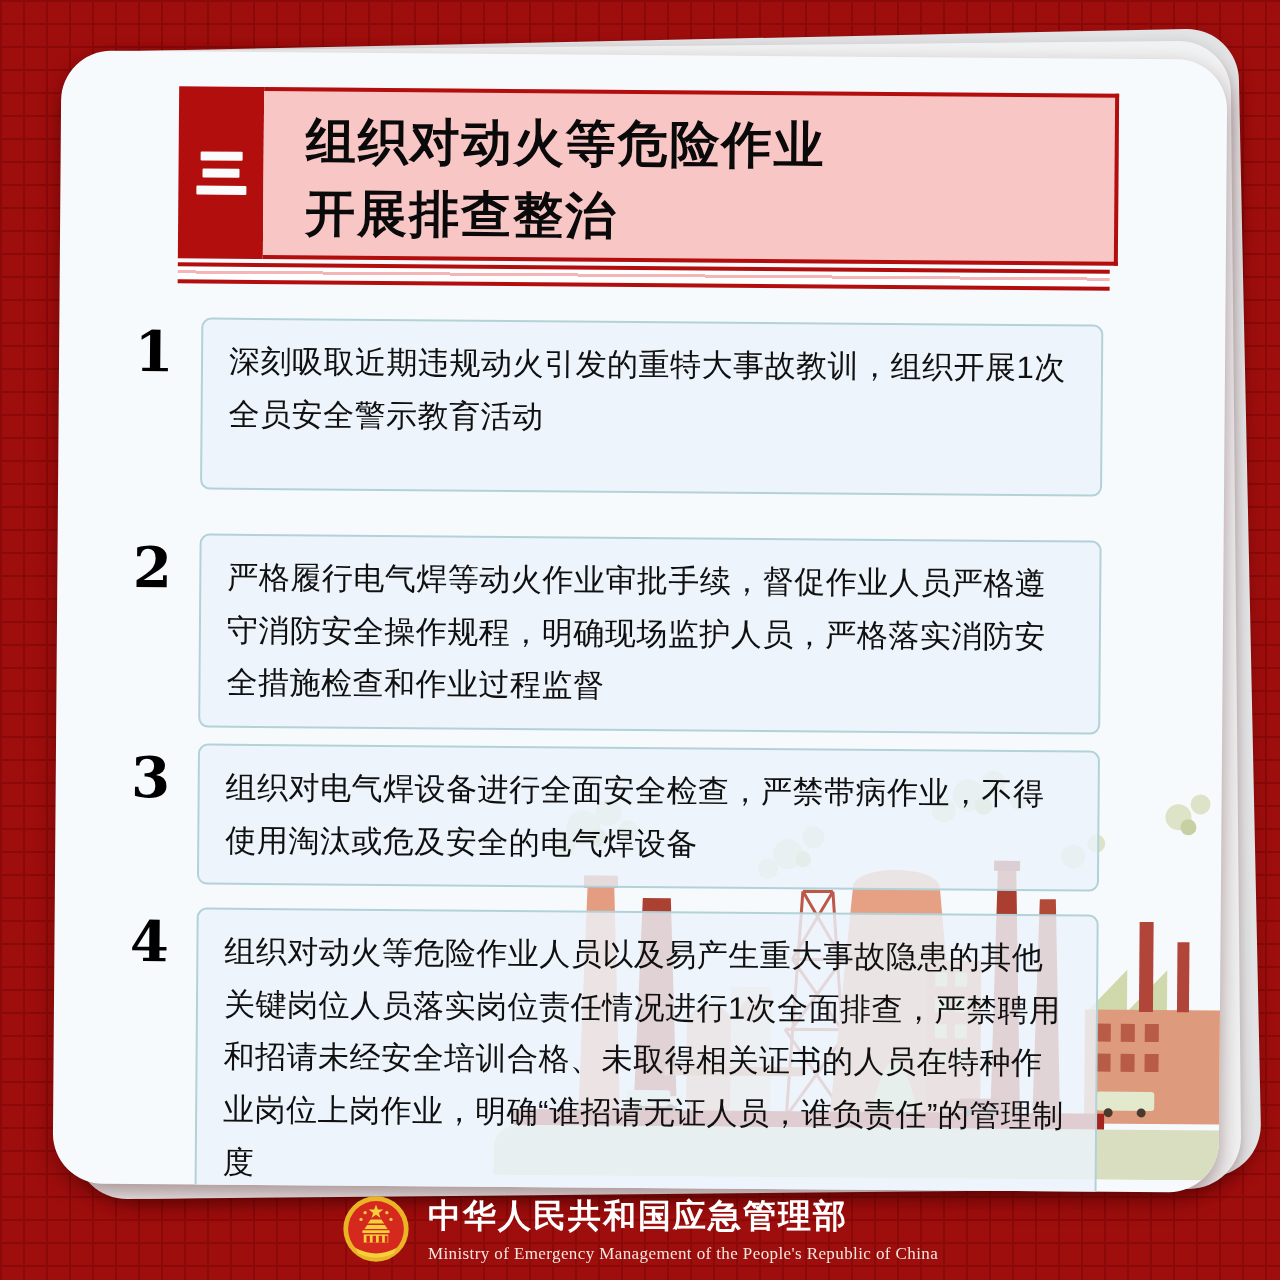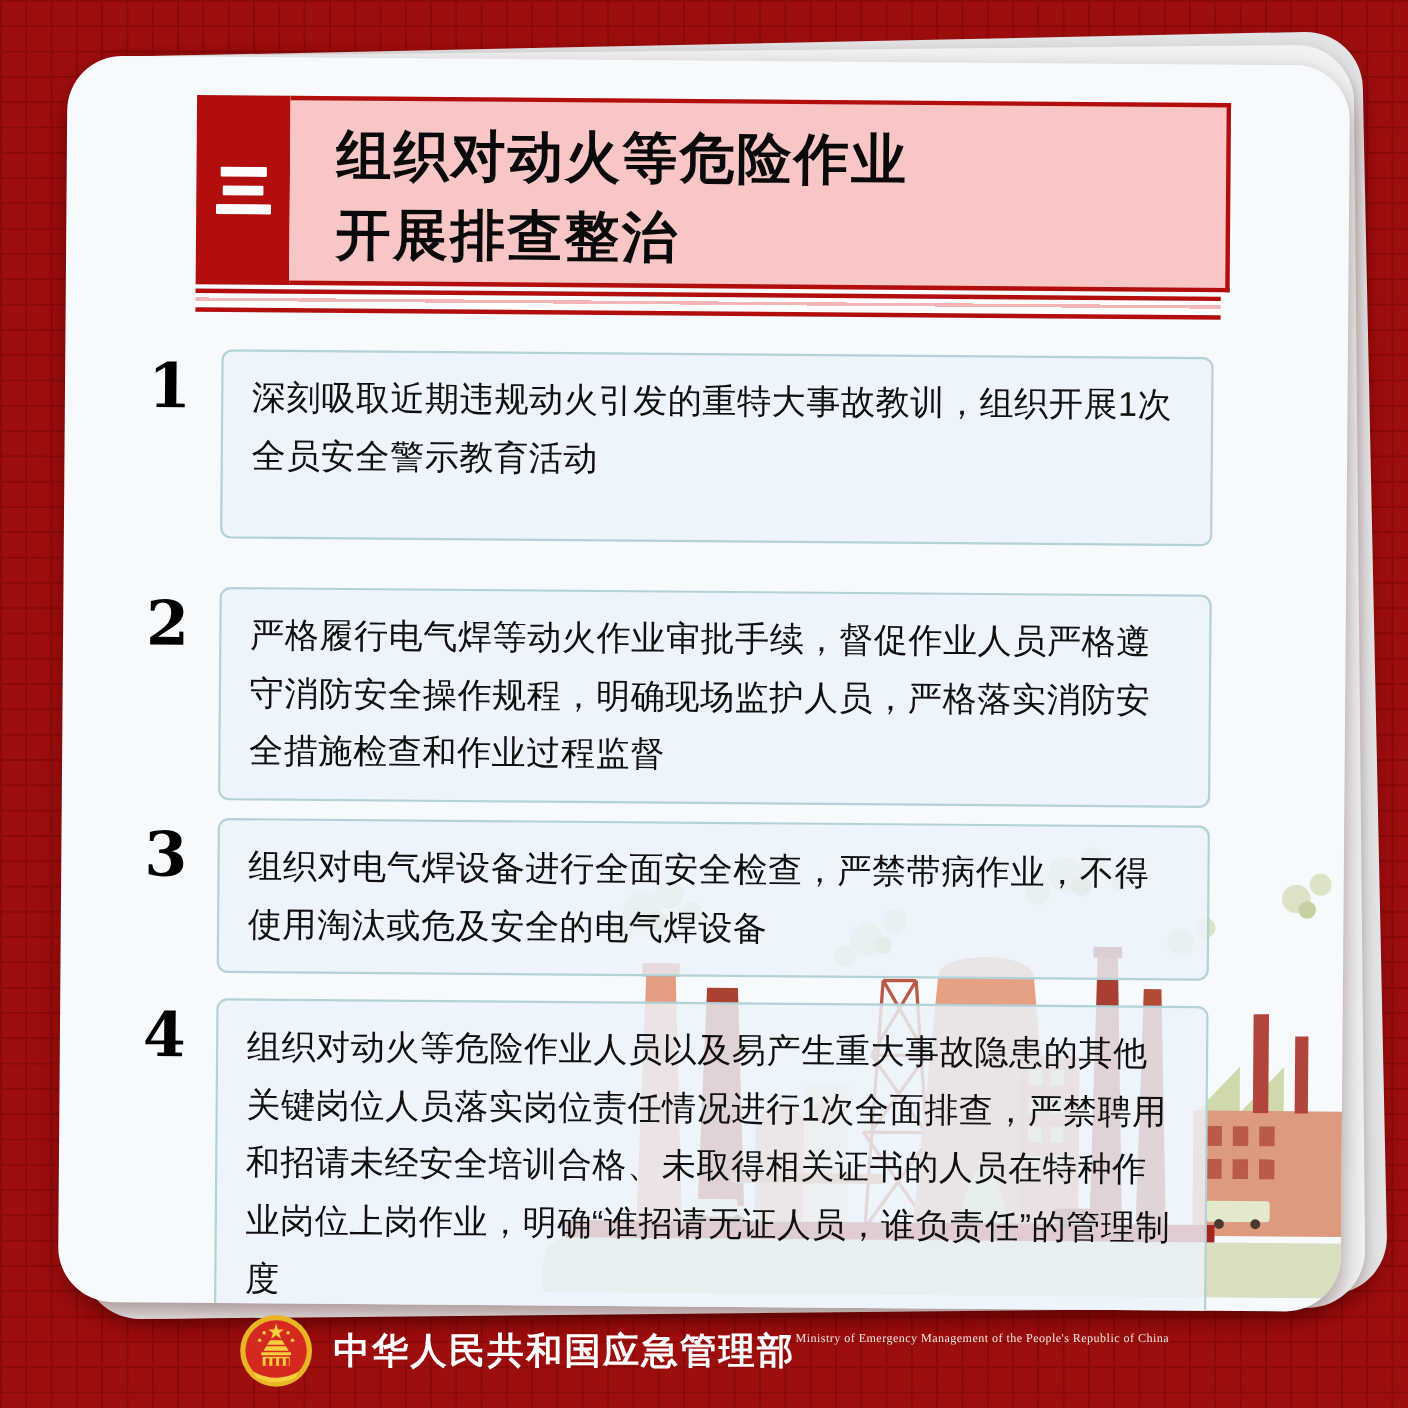--- a/index.html
+++ b/index.html
@@ -43,23 +43,23 @@
   .item-box{flex:1;margin-left:16px;background:rgba(236,243,250,0.82);
     border:2px solid #b2d2d8;border-radius:10px;padding:16px 26px;box-sizing:border-box;
     font-size:31px;line-height:1.7;color:#101010;font-weight:500;letter-spacing:0.5px;}
   .row-1 .item-box{min-height:172px;}
   
   .factory{position:absolute;right:-2px;bottom:12px;width:735px;height:418px;z-index:1;}
   
   .footer{position:absolute;left:0;top:1194px;width:100%;display:flex;
     justify-content:center;align-items:center;gap:18px;z-index:5;}
   .footer-emblem{flex:none;width:68px;height:68px;}
-  .footer-text{display:flex;flex-direction:row;}
+  .footer-text{display:flex;flex-direction:column;}
   .footer-cn{font-size:33px;font-weight:bold;color:#ffffff;letter-spacing:2px;}
-  .footer-en{font-family:"Liberation Serif", serif;font-size:11px;color:#f3e8e0;
+  .footer-en{font-family:"Liberation Serif", serif;font-size:17px;color:#f3e8e0;
     letter-spacing:0.4px;margin-top:5px;}
 </style>
 </head>
 <body>
 
 <div class="sheet sheet-back"></div>
 <div class="sheet sheet-mid"></div>
 
 <div class="card">
 

